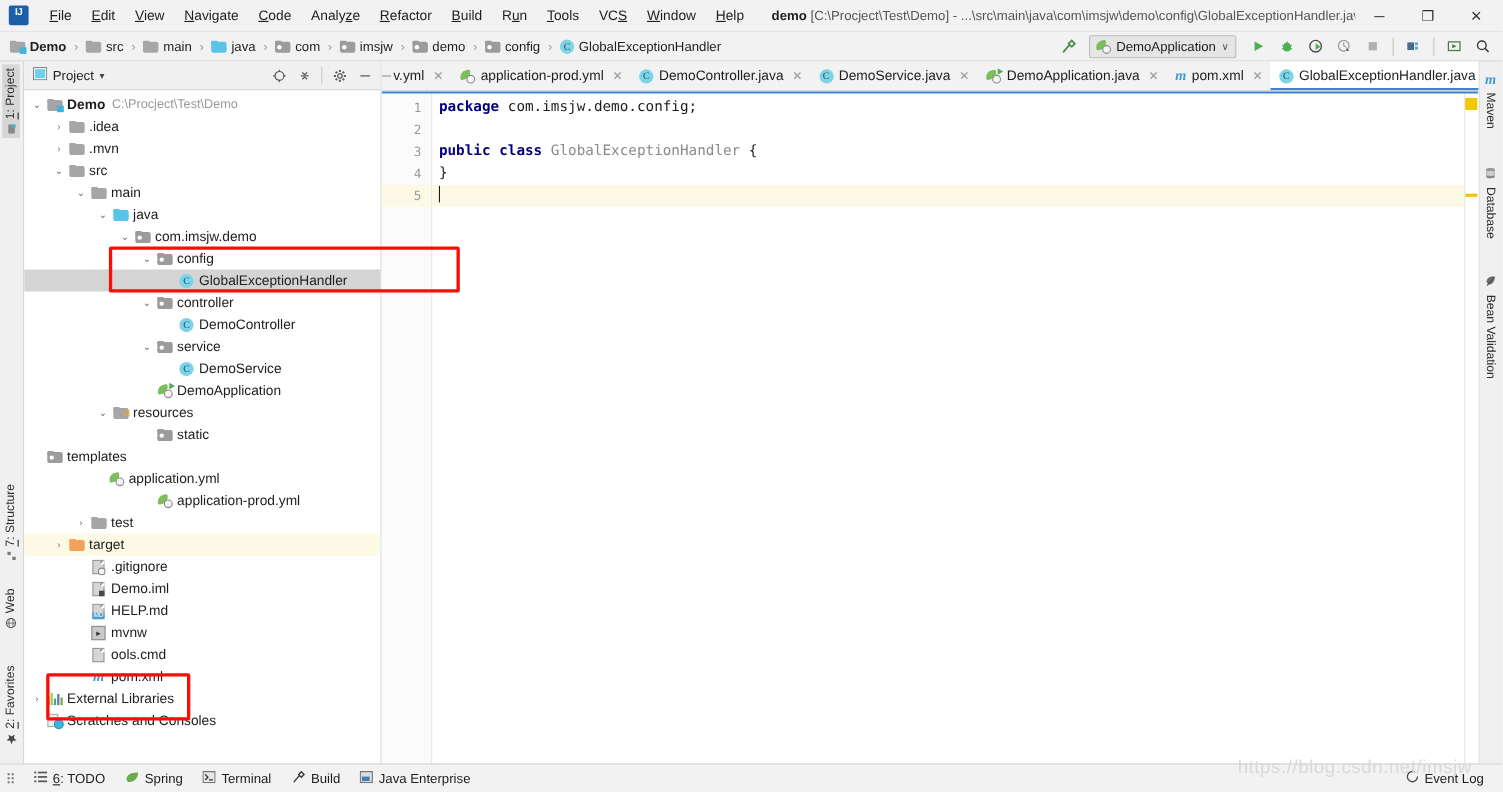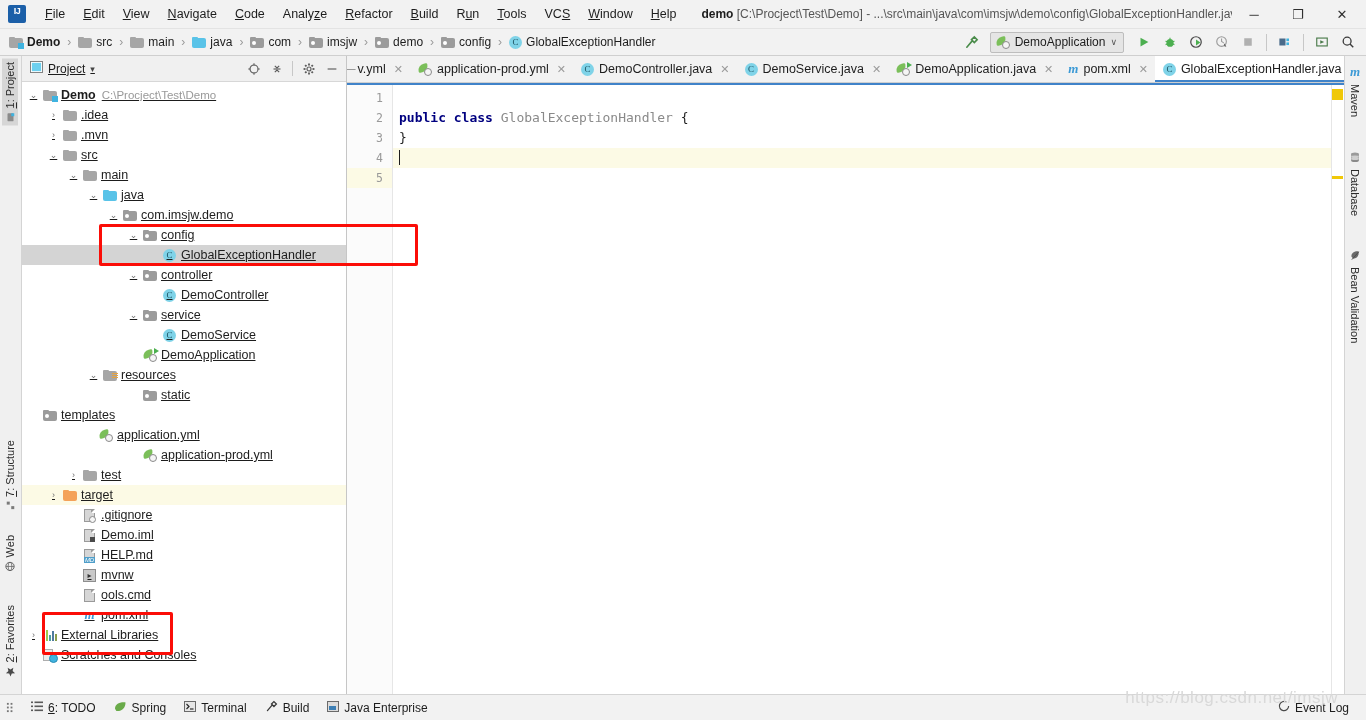--- a/index.html
+++ b/index.html
@@ -83,21 +83,21 @@
   .rail-left .rail-btn{ transform:rotate(180deg); left:2px; }
   .rail-right .rail-btn{ left:2px; }
   .rail-btn.active{ background:#d6d6d6; }
   .rail-btn u{ text-decoration:underline; }
   .rail-icon{ font-size:10px; }
 
   
   .project-pane{
     position:absolute; left:22px; top:56px; width:325px; height:638px;
     background:#ffffff; border-right:1px solid #c6c6c6;
-    display:flex; flex-direction:column;text-decoration:underline;
+    display:flex; flex-direction:column;
   }
   .pp-header{
     height:26px; background:#f0f0f0; border-bottom:1px solid #d7d7d7;
     display:flex; align-items:center; padding:0 4px; flex:0 0 auto;
   }
   .pp-title{ display:flex;align-items:center;gap:5px; font-size:12px; padding:2px 4px; cursor:default;}
   .pp-actions{ margin-left:auto; display:flex; align-items:center; gap:2px;}
   .pp-act{ width:21px;height:20px;display:flex;align-items:center;justify-content:center;cursor:default;color:#555;}
   .pp-vsep{ width:1px;height:15px;background:#c7c7c7;margin:0 3px;}
   .tree{ flex:1 1 auto; overflow:hidden; padding-top:3px; position:relative; }
@@ -865,20 +865,21 @@
 
     <div class="editor-body">
       <div class="gutter">
         <div class="ln">1</div>
         <div class="ln">2</div>
         <div class="ln">3</div>
         <div class="ln">4</div>
         <div class="ln cur">5</div>
       </div>
       <div class="code">
+        <div class="line"><span class="kw">package </span><span class="plain">com.imsjw.demo.config;</span></div>
         <div class="line"></div>
         <div class="line"><span class="kw">public class </span><span class="ident">GlobalExceptionHandler </span><span class="plain">{</span></div>
         <div class="line"><span class="plain">}</span></div>
         <div class="line cur"><span class="caret"></span></div>
       </div>
       <div class="markers">
         <div class="marker-box"></div>
         <div class="marker-line" style="top:93px;"></div>
       </div>
       <div class="editor-top-bar"></div>

